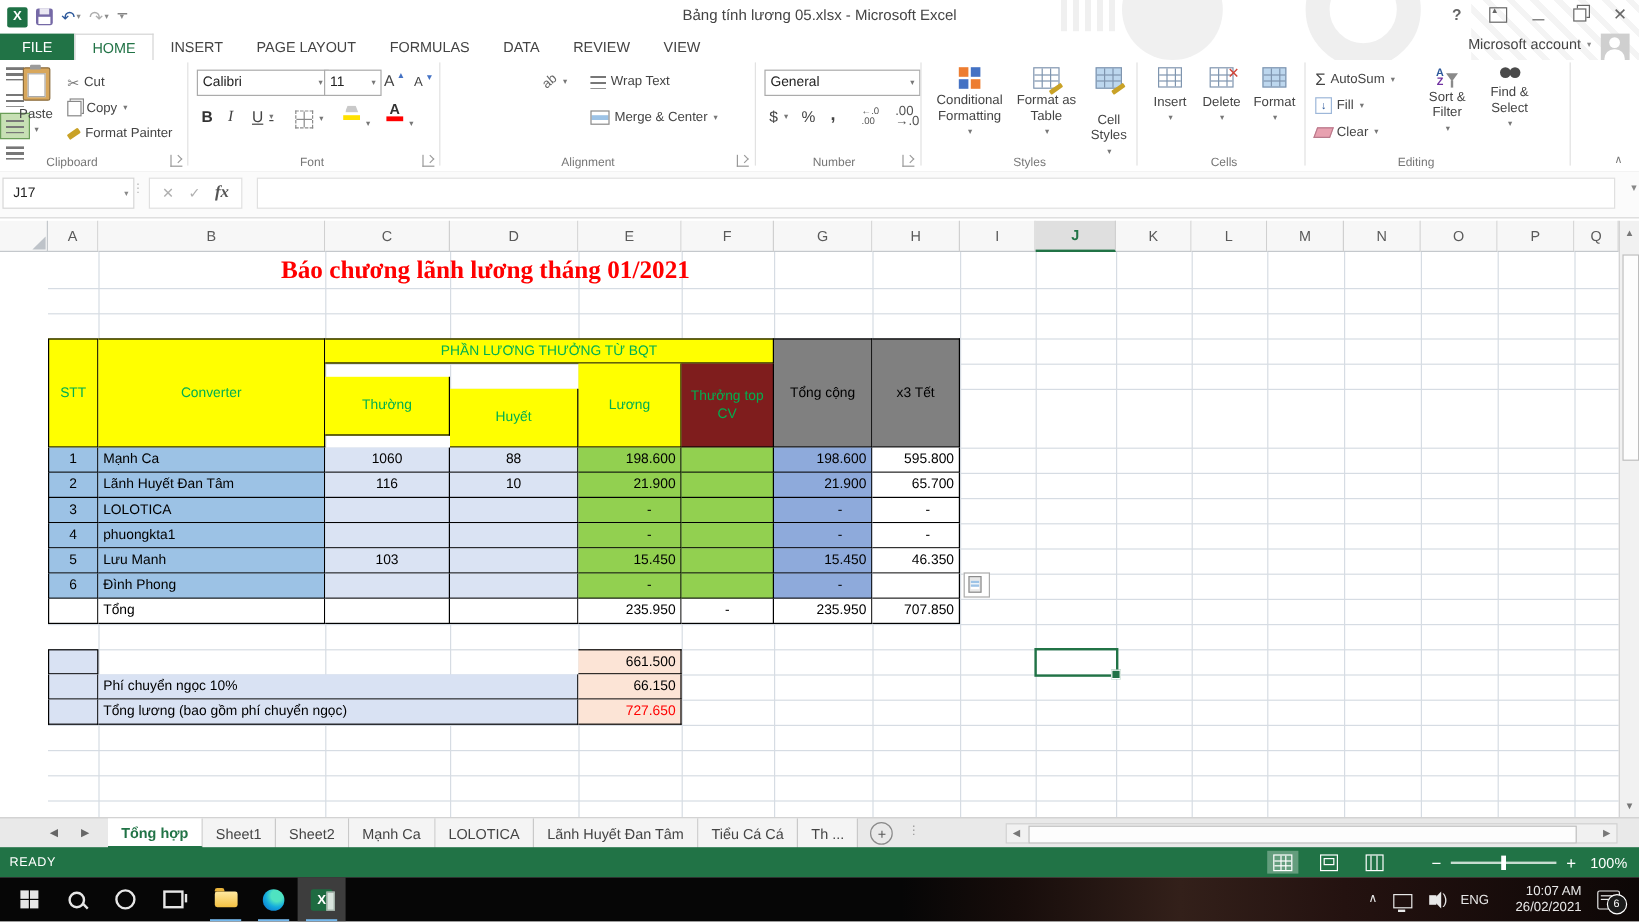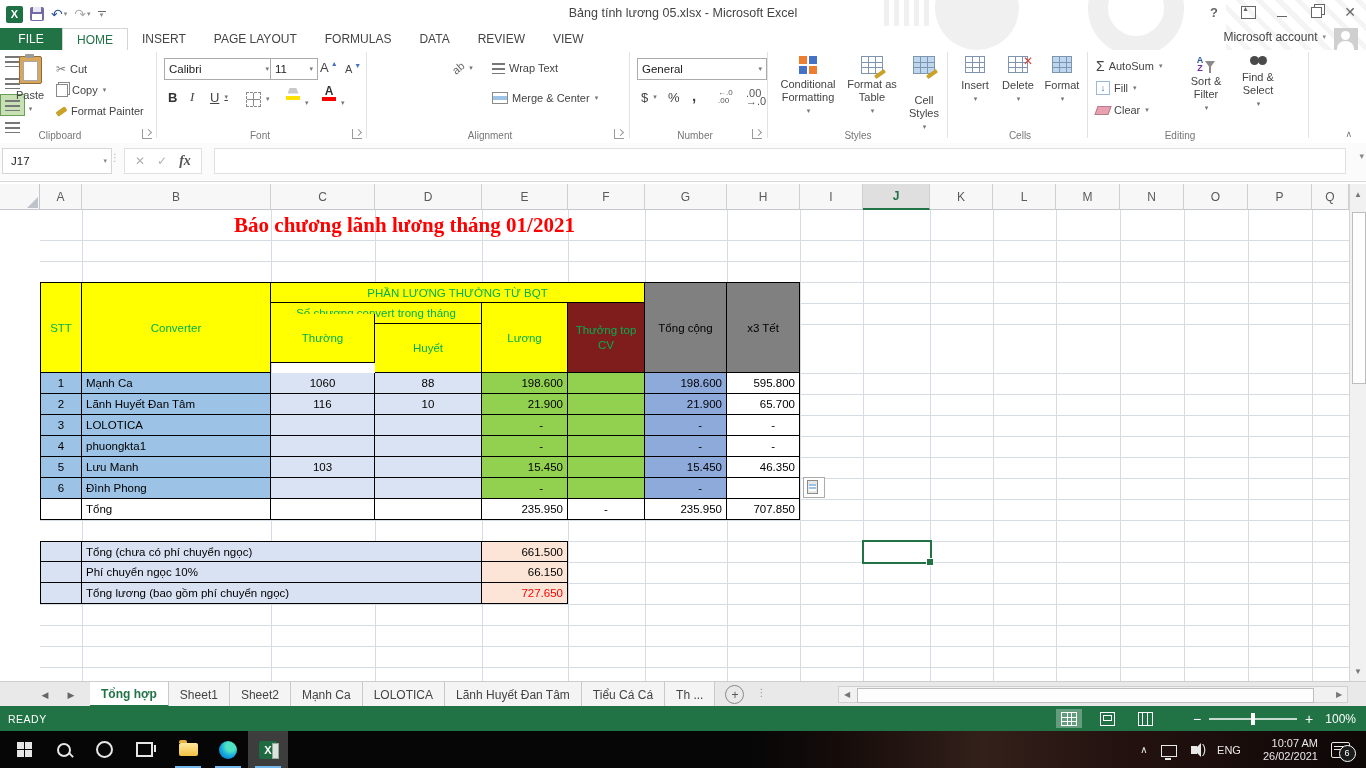--- a/index.html
+++ b/index.html
@@ -551,21 +551,20 @@
       <div class="glh" style="left: 40px; top: 394px; width: 1309px; height: 1px;"></div>
       <div class="glh" style="left: 40px; top: 415px; width: 1309px; height: 1px;"></div>
       <div class="glh" style="left: 40px; top: 436px; width: 1309px; height: 1px;"></div>
       <div class="glh" style="left: 40px; top: 457px; width: 1309px; height: 1px;"></div>
       <div class="cell c nob title-cell" style="left: 82px; top: 0px; width: 645px; height: 30px; color: rgb(255, 0, 0);">Báo chương lãnh lương tháng 01/2021</div>
       <div class="cell c bt bl" style="left: 40px; top: 72px; width: 42px; height: 91px; background: rgb(255, 255, 0); color: rgb(0, 176, 80);">STT</div>
       <div class="cell c bt" style="left: 82px; top: 72px; width: 189px; height: 91px; background: rgb(255, 255, 0); color: rgb(0, 176, 80);">Converter</div>
       <div class="cell c bt" style="left: 271px; top: 72px; width: 374px; height: 21px; background: rgb(255, 255, 0); color: rgb(0, 176, 80);">PHẦN LƯƠNG THƯỞNG TỪ BQT</div>
       <div class="cell c bt" style="left: 645px; top: 72px; width: 82px; height: 91px; background: rgb(128, 128, 128);">Tổng cộng</div>
       <div class="cell c bt" style="left: 727px; top: 72px; width: 73px; height: 91px; background: rgb(128, 128, 128);">x3 Tết</div>
-      <div class="cell c" style="left: 271px; top: 93px; width: 211px; height: 21px; background: rgb(255, 255, 0); color: rgb(0, 176, 80);">Số chương convert trong tháng</div>
       <div class="cell c" style="left: 482px; top: 93px; width: 86px; height: 70px; background: rgb(255, 255, 0); color: rgb(0, 176, 80);">Lương</div>
       <div class="cell c wrap2" style="left: 568px; top: 93px; width: 77px; height: 70px; background: #7f1d1d; color: rgb(0, 176, 80);">Thưởng top CV</div>
       <div class="cell c" style="left: 271px; top: 104px; width: 104px; height: 49px; background: rgb(255, 255, 0); color: rgb(0, 176, 80);">Thường</div>
       <div class="cell c" style="left: 375px; top: 114px; width: 107px; height: 49px; background: rgb(255, 255, 0); color: rgb(0, 176, 80);">Huyết</div>
       <div class="cell c bl" style="left: 40px; top: 163px; width: 42px; height: 21px; background: rgb(156, 194, 229);">1</div>
       <div class="cell l" style="left: 82px; top: 163px; width: 189px; height: 21px; background: rgb(156, 194, 229);">Mạnh Ca</div>
       <div class="cell c" style="left: 271px; top: 163px; width: 104px; height: 21px; background: rgb(218, 227, 243);">1060</div>
       <div class="cell c" style="left: 375px; top: 163px; width: 107px; height: 21px; background: rgb(218, 227, 243);">88</div>
       <div class="cell r" style="left: 482px; top: 163px; width: 86px; height: 21px; background: rgb(146, 208, 80);">198.600</div>
       <div class="cell r" style="left: 568px; top: 163px; width: 77px; height: 21px; background: rgb(146, 208, 80);"></div>
@@ -613,21 +612,20 @@
       <div class="cell r" style="left: 727px; top: 268px; width: 73px; height: 21px; background: rgb(255, 255, 255);"></div>
       <div class="cell l bl" style="left: 40px; top: 289px; width: 42px; height: 21px; background: rgb(255, 255, 255);"></div>
       <div class="cell l" style="left: 82px; top: 289px; width: 189px; height: 21px; background: rgb(255, 255, 255);">Tổng</div>
       <div class="cell l" style="left: 271px; top: 289px; width: 104px; height: 21px; background: rgb(255, 255, 255);"></div>
       <div class="cell l" style="left: 375px; top: 289px; width: 107px; height: 21px; background: rgb(255, 255, 255);"></div>
       <div class="cell r" style="left: 482px; top: 289px; width: 86px; height: 21px; background: rgb(255, 255, 255);">235.950</div>
       <div class="cell c" style="left: 568px; top: 289px; width: 77px; height: 21px; background: rgb(255, 255, 255);">-</div>
       <div class="cell r" style="left: 645px; top: 289px; width: 82px; height: 21px; background: rgb(255, 255, 255);">235.950</div>
       <div class="cell r" style="left: 727px; top: 289px; width: 73px; height: 21px; background: rgb(255, 255, 255);">707.850</div>
       <div class="cell l bt bl" style="left: 40px; top: 331px; width: 42px; height: 21px; background: rgb(217, 226, 243);"></div>
-      <div class="cell l bt" style="left: 82px; top: 331px; width: 400px; height: 21px; background: rgb(217, 226, 243);">Tổng (chưa có phí chuyển ngọc)</div>
       <div class="cell r bt" style="left: 482px; top: 331px; width: 86px; height: 21px; background: rgb(252, 228, 214); color: rgb(0, 0, 0);">661.500</div>
       <div class="cell l bl" style="left: 40px; top: 352px; width: 42px; height: 21px; background: rgb(217, 226, 243);"></div>
       <div class="cell l" style="left: 82px; top: 352px; width: 400px; height: 21px; background: rgb(217, 226, 243);">Phí chuyển ngọc 10%</div>
       <div class="cell r" style="left: 482px; top: 352px; width: 86px; height: 21px; background: rgb(252, 228, 214); color: rgb(0, 0, 0);">66.150</div>
       <div class="cell l bl" style="left: 40px; top: 373px; width: 42px; height: 21px; background: rgb(217, 226, 243);"></div>
       <div class="cell l" style="left: 82px; top: 373px; width: 400px; height: 21px; background: rgb(217, 226, 243);">Tổng lương (bao gồm phí chuyển ngọc)</div>
       <div class="cell r" style="left: 482px; top: 373px; width: 86px; height: 21px; background: rgb(252, 228, 214); color: rgb(255, 0, 0);">727.650</div>
       <div id="selbox" style="left: 862px; top: 330px; width: 66px; height: 20px;"></div>
       <div id="selhandle" style="left: 926px; top: 348px;"></div>
       <div id="paste-opt" style="left: 803px; top: 267px;"></div>

